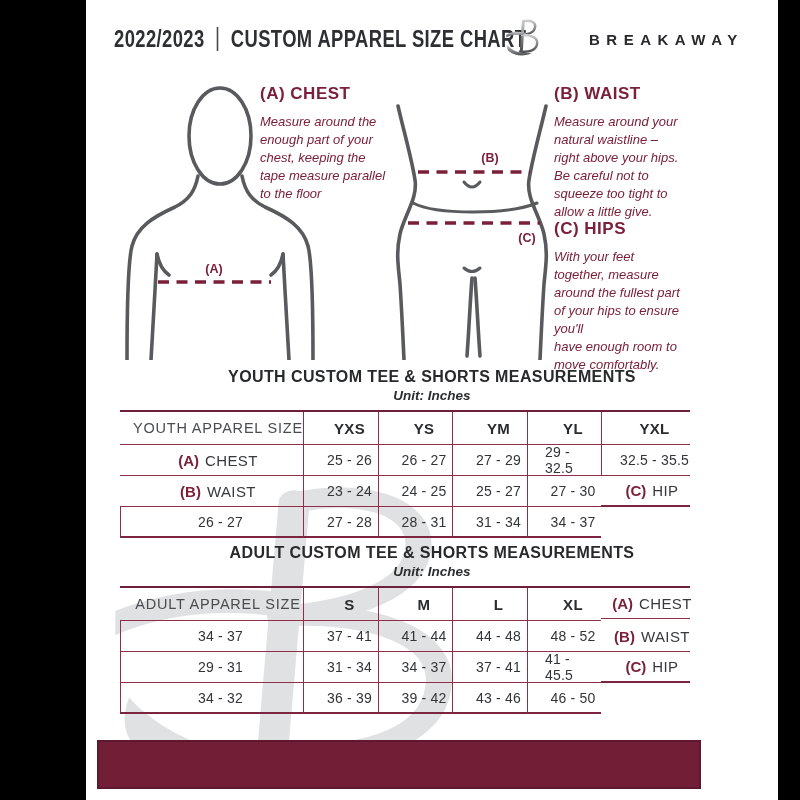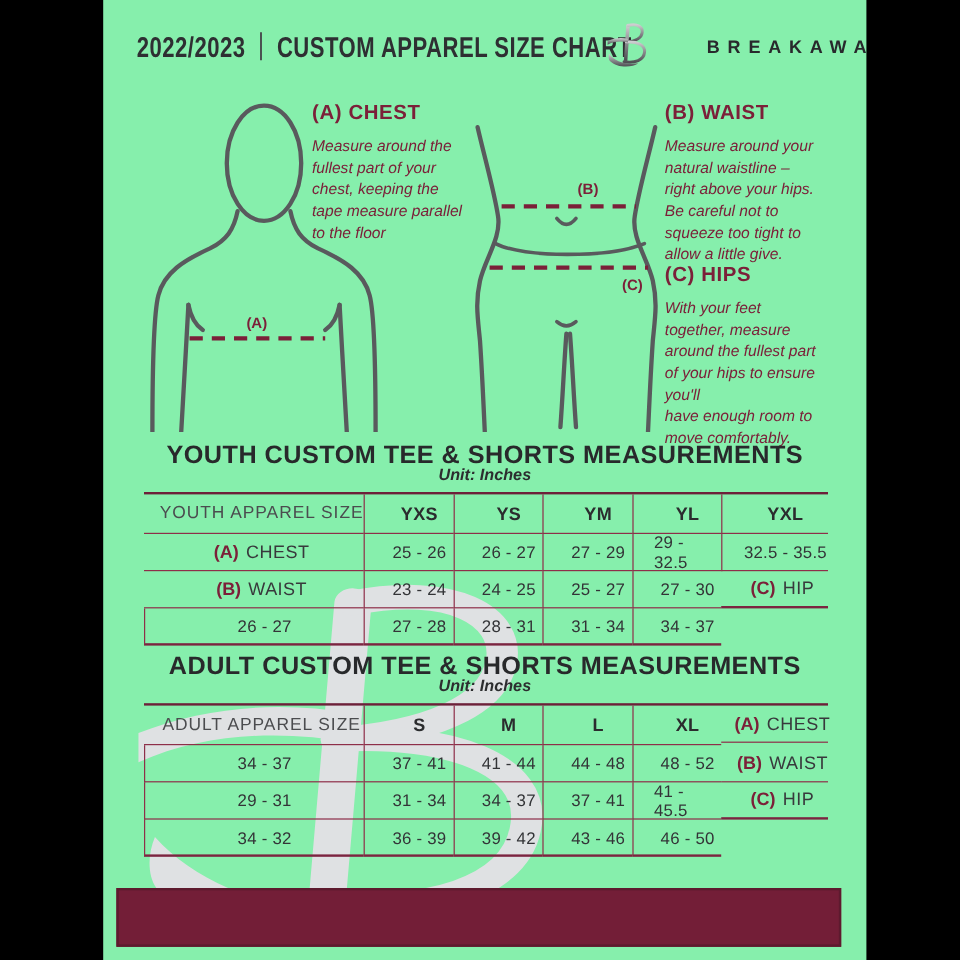--- a/index.html
+++ b/index.html
@@ -1,17 +1,17 @@
 <!DOCTYPE html>
 <html><head>
 <meta charset="utf-8">
 <style>
   html,body{margin:0;padding:0;background:#000;}
   body{width:800px;height:800px;position:relative;font-family:"Liberation Sans",sans-serif;overflow:hidden;}
-  .page{position:absolute;left:86px;top:0;width:636px;height:800px;background:#86efac;overflow:hidden;}
+  .page{position:absolute;left:86px;top:0;width:692px;height:800px;background:#ffffff;overflow:hidden;}
 
   
   .hdr-title{position:absolute;left:28px;top:25px;display:flex;align-items:center;gap:13px;
              transform:scale(0.80,1.04);transform-origin:left center;white-space:nowrap;
              font-weight:bold;font-size:23px;letter-spacing:0.5px;color:#2e2f32;}
   .hdr-divider{font-weight:normal;font-size:24px;color:#47484c;transform:translateY(-1px);}
   .hdr-logo{position:absolute;left:417px;top:17px;width:42px;height:40px;}
   .hdr-brand{position:absolute;left:467px;top:31px;font-size:15px;font-weight:bold;
              letter-spacing:6.5px;color:#28292c;white-space:nowrap;margin-left:36px;}
 
@@ -25,21 +25,21 @@
 
   
   .fig1{position:absolute;left:39px;top:84px;}
   .fig2{position:absolute;left:302px;top:104px;}
   .fig-stroke{fill:none;stroke:#595a5d;stroke-width:3.6;stroke-linecap:round;}
   .dash-line{fill:none;stroke:#7b1f38;stroke-width:3.4;stroke-dasharray:11 7.5;}
   .fig-label{font-family:"Liberation Sans",sans-serif;font-size:12.5px;font-weight:bold;fill:#7b2039;}
 
   
   .tbl-title{position:absolute;left:0;width:100%;text-align:center;font-weight:bold;
-             font-size:21px;letter-spacing:0.4px;color:#28292b;}
+             font-size:16px;letter-spacing:0.4px;color:#28292b;}
   .tbl-unit{position:absolute;left:0;width:100%;text-align:center;font-weight:bold;font-style:italic;
             font-size:13.5px;color:#2c2d2f;}
 
   
   .size-table{position:absolute;left:34px;width:570px;display:grid;
               grid-template-columns:183px 75px 74px 75px 74px 89px;
               border-top:2.4px solid #6d2039;}
   .c{box-sizing:border-box;display:flex;align-items:center;justify-content:center;
      border-bottom:1.4px solid #8e2e49;padding-left:17px;}
   .c.vline{border-left:1.5px solid #8e2e49;}
@@ -92,21 +92,21 @@
     <path class="metal-stroke" stroke="url(#metalGrad)" stroke-width="4.5" d="M 31,6 C 30,20 29,34 28,50"></path>
     <path class="metal-stroke" stroke="url(#metalGrad)" stroke-width="3.8" d="M 31,6 C 43,3 50,8 49,15 C 48,22 40,26 29,27"></path>
     <path class="metal-stroke" stroke="url(#metalGrad)" stroke-width="3.8" d="M 29,27 C 43,26 53,31 52,40 C 51,50 40,54 26,52"></path>
     <path fill="url(#metalGrad)" d="M 5,26 C 13,22 22,21 31,23 L 31,27.5 C 22,25.5 13,26 5,30.5 Z"></path>
     <path fill="url(#metalGrad)" d="M 7,42 C 14,52 28,56 44,54 C 36,60 17,60 8,51 C 6,49 6,45 7,42 Z"></path>
   </svg>
   <div class="hdr-brand">BREAKAWAY</div>
 
   <div class="instr instr-a">
     <div class="instr-head">(A) CHEST</div>
-    <div class="instr-body">Measure around the fullest part of your chest, keeping the tape measure parallel to the floor</div>
+    <div class="instr-body">Measure around the enough part of your chest, keeping the tape measure parallel to the floor</div>
   </div>
   <div class="instr instr-c">
     <div class="instr-head">(C) HIPS</div>
     <div class="instr-body">With your feet
 together, measure around the fullest part of your hips to ensure you'll
 have enough room to move comfortably.</div>
   </div>
   <div class="instr instr-b">
     <div class="instr-head">(B) WAIST</div>
     <div class="instr-body">Measure around your natural waistline – right above your hips. Be careful not to squeeze too tight to allow a little give.</div>

